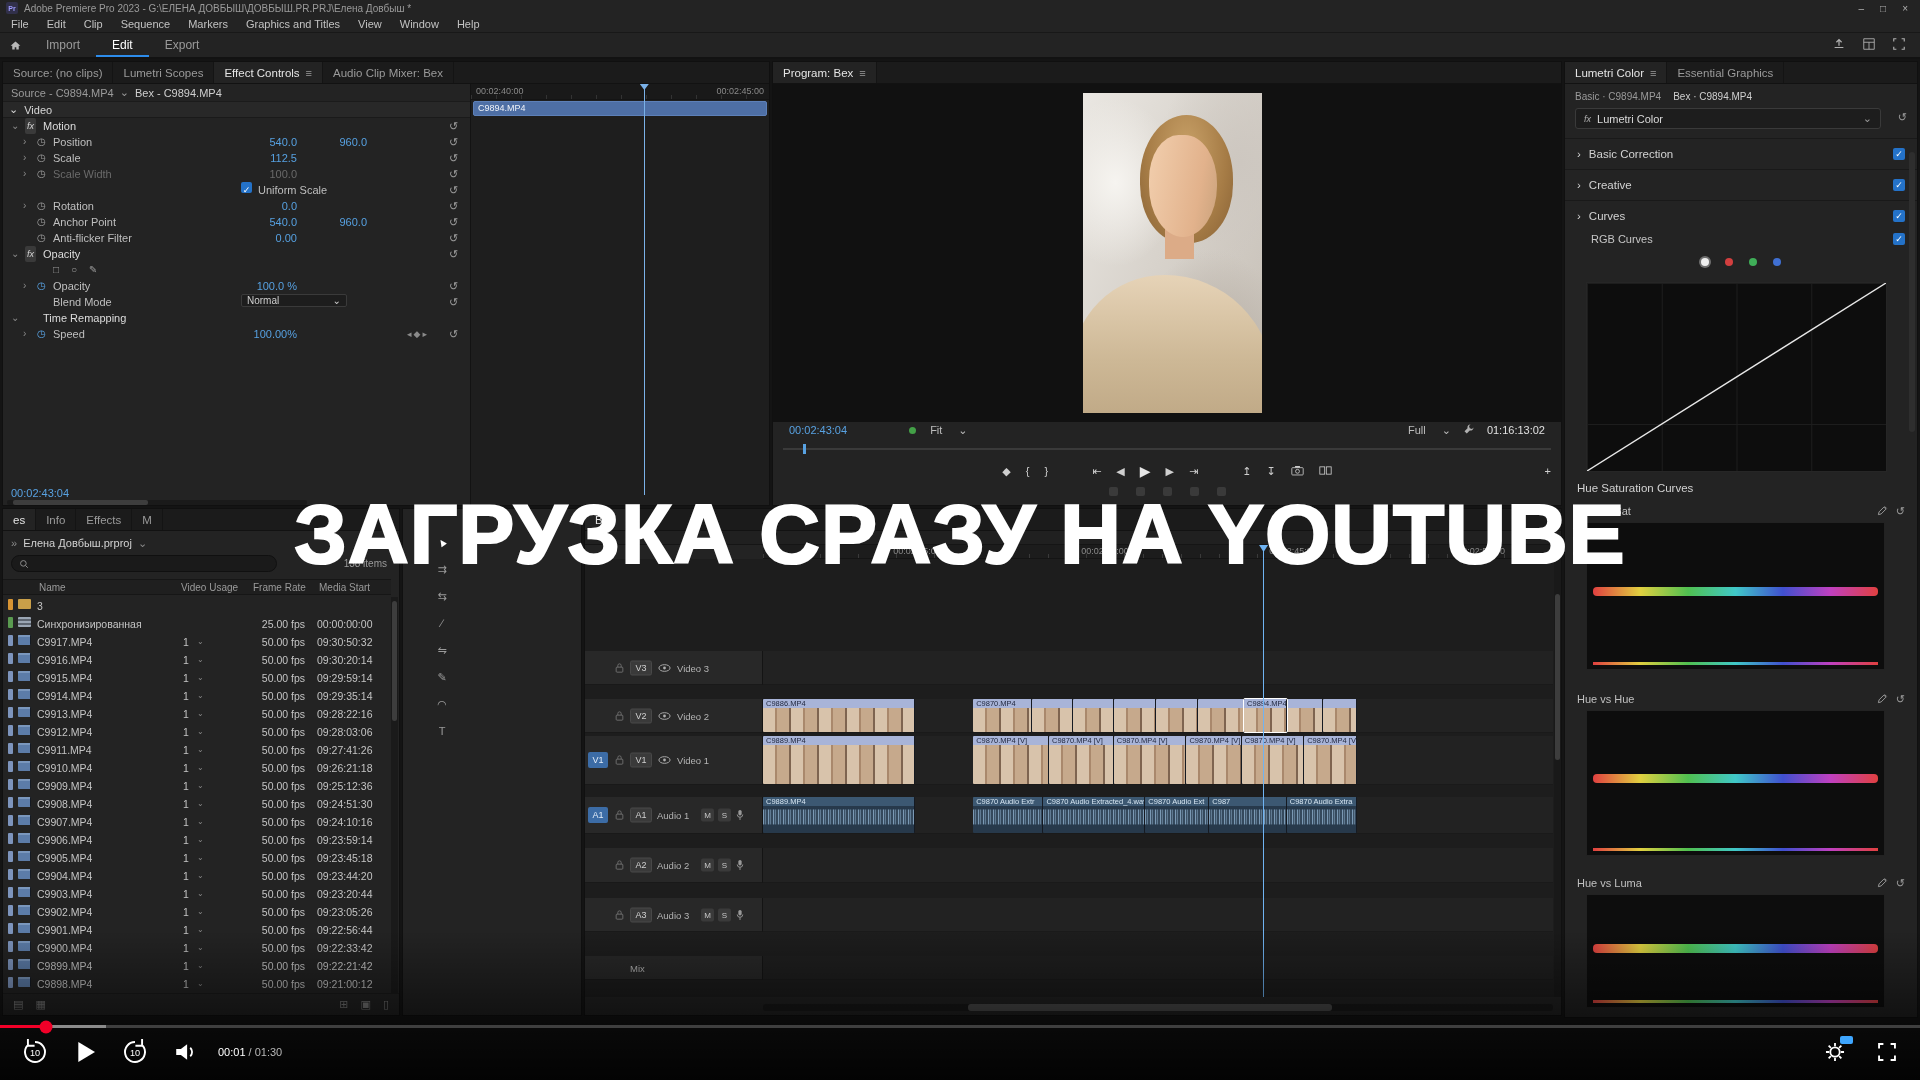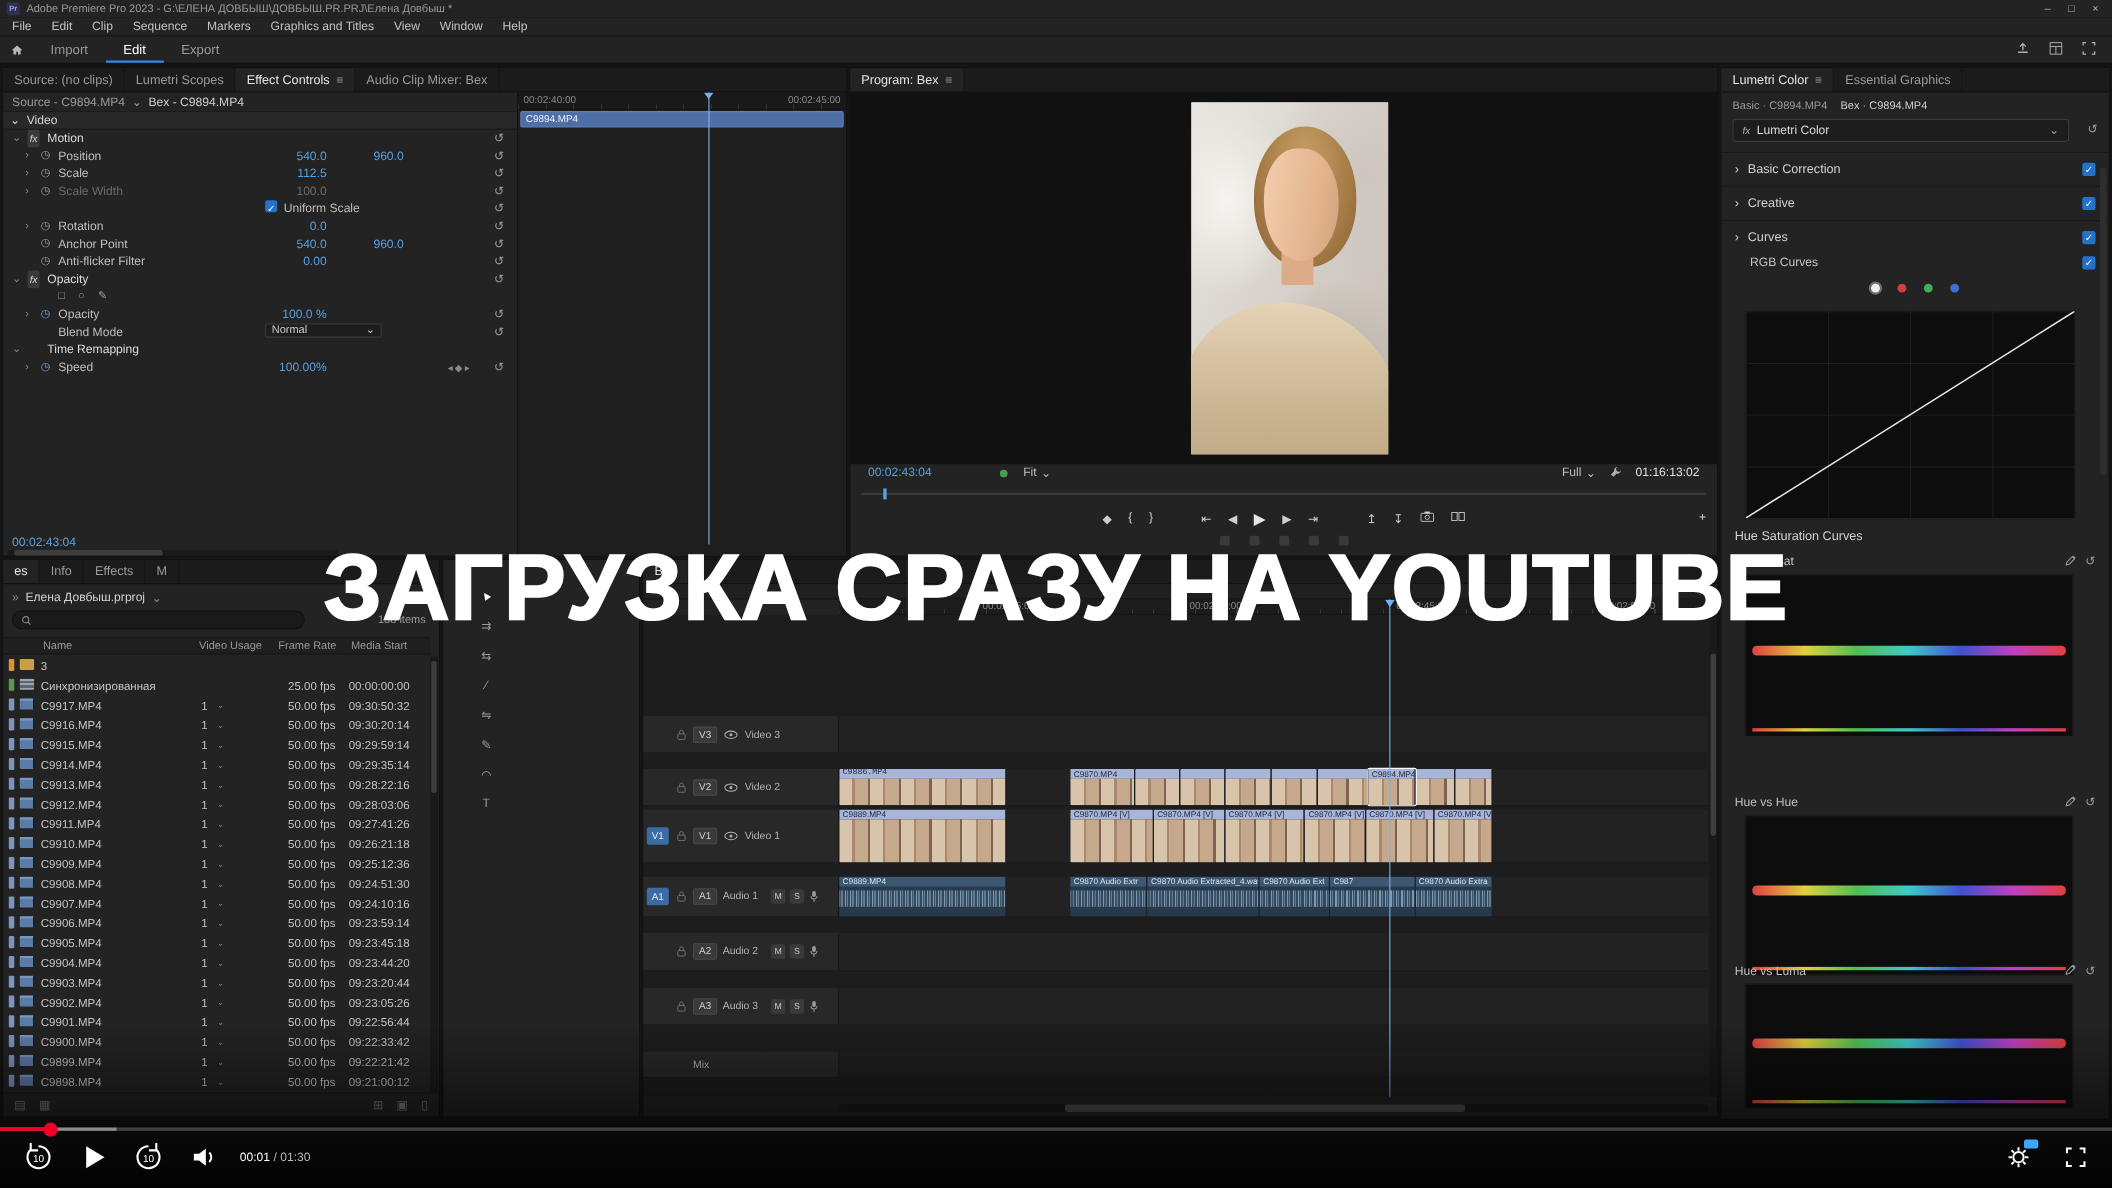--- a/index.html
+++ b/index.html
@@ -74,21 +74,21 @@
  radial-gradient(120px 160px at 88% 22%,#cdc7c0 0%,rgba(205,199,192,0) 70%),
  radial-gradient(110px 150px at 72% 82%,#b5ada3 0%,rgba(181,173,163,0) 70%),
  linear-gradient(115deg,#eae7e2 0%,#d8d3cc 45%,#c4bdb4 100%)}
 .vf-hair{position:absolute;left:32%;top:7%;width:52%;height:40%;background:radial-gradient(ellipse at 50% 30%,#c9a269 0%,#a67c46 60%,#876135 100%);border-radius:50% 50% 46% 46%}
 .vf-face{position:absolute;left:37%;top:13%;width:38%;height:32%;background:linear-gradient(100deg,#f2cfae 0%,#e2b28c 70%,#c9a27c 100%);border-radius:48% 52% 55% 55%}
 .vf-neck{position:absolute;left:46%;top:40%;width:16%;height:12%;background:#dcab87}
 .vf-sweater{position:absolute;left:-6%;bottom:-5%;width:112%;height:48%;background:linear-gradient(180deg,#e6d3b7 0%,#cdb896 55%,#bda683 100%);border-radius:46% 54% 0 0/60% 70% 0 0}
 .pr-ctrl{position:absolute;left:0;right:0;top:360px;height:16px;display:flex;align-items:center;padding:0 16px;font-size:11px;color:#bdbdbd}
 .pr-tc{color:#58a2e2}
 .gdot{width:7px;height:7px;border-radius:50%;background:#43a047;margin-left:62px;margin-right:14px}
-.drop{display:flex;align-items:center;gap:4px}
+.drop{display:flex;align-items:center;gap:16px}
 .pr-right{margin-left:auto;display:flex;align-items:center;gap:12px}
 .pr-dur{color:#e0e0e0}
 .pr-scrub{position:absolute;left:10px;right:10px;top:382px;height:10px}
 .pr-scrub::before{content:"";position:absolute;left:0;right:0;top:4px;height:2px;background:#3a3a3a}
 .pr-mark{position:absolute;top:0;width:3px;height:10px;background:#58a2e2}
 .pr-trans{position:absolute;left:0;right:0;top:398px;height:22px;display:flex;align-items:center;justify-content:center;gap:15px;color:#cfcfcf;font-size:11px}
 .pr-trans .big{font-size:14px;color:#e6e6e6}
 .pr-trans .gap{width:14px}
 .pr-plus{position:absolute;right:10px;top:398px;line-height:22px;color:#cfcfcf}
 .pr-sub{position:absolute;left:0;right:0;top:422px;height:14px;display:flex;align-items:center;justify-content:center;gap:18px}
@@ -550,21 +550,21 @@
               </span>
               <span>↺</span>
             </span>
           </div>
           <div class="hue-box">
             <div class="hue-band"></div>
             <div class="hue-strip"></div>
           </div>
         </div>
 
-        <div class="hue-sec" style="top: 628px; height: 172px; margin-top: 31px;">
+        <div class="hue-sec" style="top: 628px; height: 172px;">
           <div class="hue-lrow">
             <span>Hue vs Hue</span>
             <span class="ico">
               <span>
                 <svg width="11" height="11" viewBox="0 0 16 16">
                   <path d="M2 14l1-4 7-7 3 3-7 7zM11 2l3 3" stroke="#9a9a9a" stroke-width="1.4" fill="none"></path>
                 </svg>
               </span>
               <span>↺</span>
             </span>
@@ -1023,21 +1023,21 @@
           </div>
         </div>
       <div class="track mix" style="top:397px;height:24px">
         <div class="t-head">
             <span class="mixlbl">Mix</span>
           </div>
         <div class="t-lane"></div>
       </div>
       <div class="lane" style="top:140px;height:34px">
 
-      <div class="clip v" style="left: 0%; width: 19.2%; font-family: Liberation Mono, monospace;">
+      <div class="clip v" style="left: 0%; width: 19.2%;">
             <span class="cname">C9886.MP4</span>
           </div>
           <div class="clip v" style="left: 26.6%; width: 7.4%;">
             <span class="cname">C9870.MP4</span>
           </div>
           <div class="clip v" style="left: 34%; width: 5.2%;">
             <span class="cname"></span>
           </div>
           <div class="clip v" style="left: 39.2%; width: 5.2%;">
             <span class="cname"></span>

